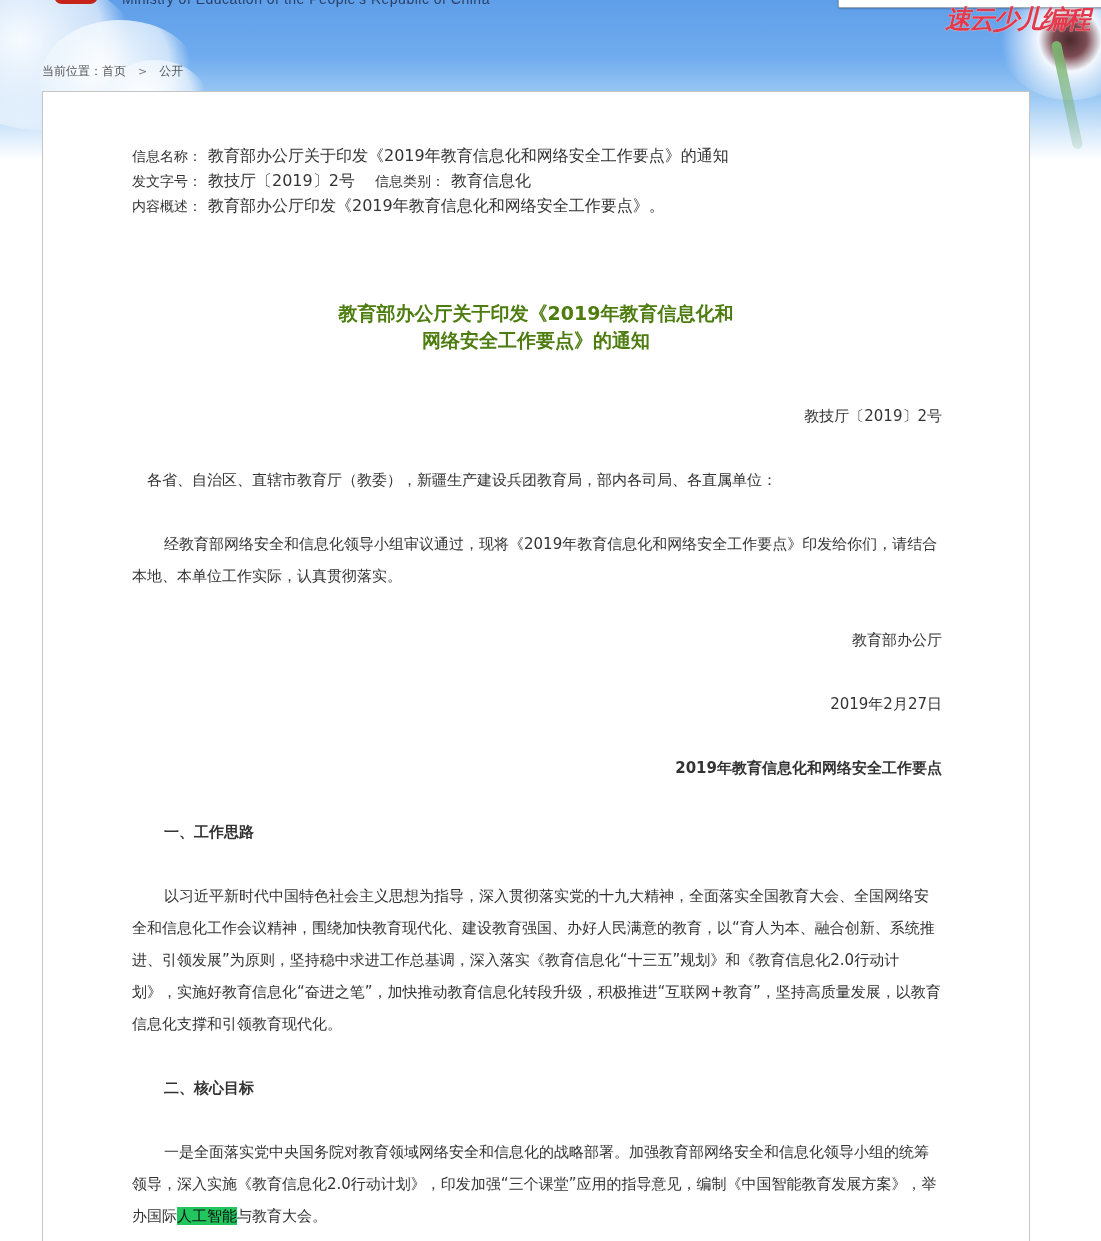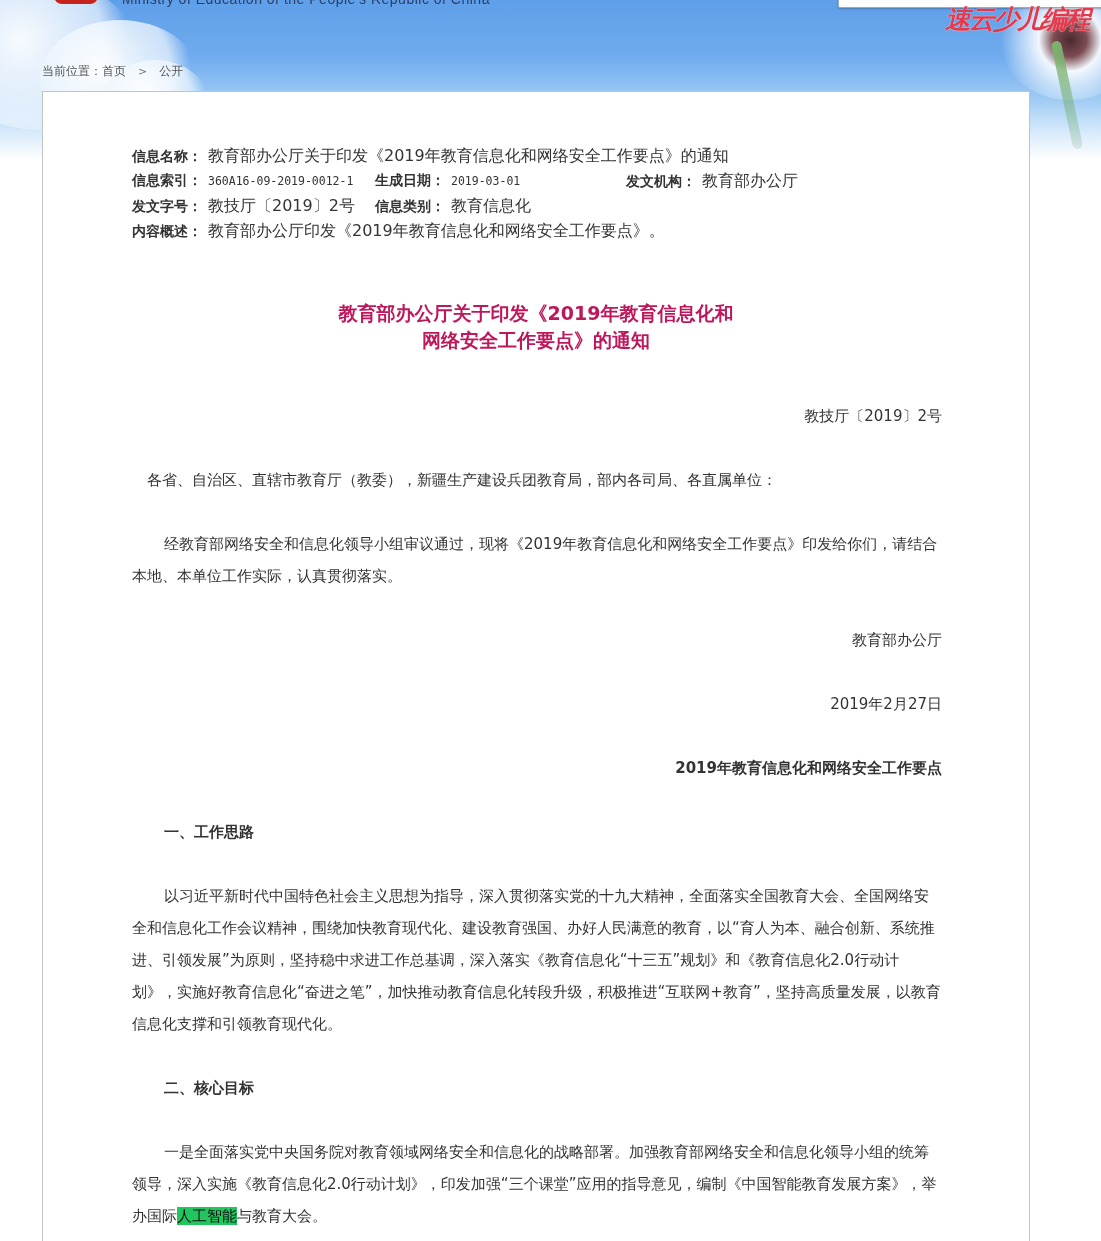--- a/index.html
+++ b/index.html
@@ -57,28 +57,28 @@
 
     .content-box {
       position: absolute; left: 42px; top: 91px; width: 988px; height: 1170px;
       background: #ffffff; border: 1px solid #c4c4c4; box-sizing: border-box;
     }
     .meta {
       position: absolute; left: 132px; top: 143px; font-size: 13px; color: #333;
       font-family: "DejaVu Sans", sans-serif;
     }
     .meta-row { height: 25px; line-height: 25px; position: relative; white-space: nowrap; }
-    .meta-label { font-weight: bold; color: #333; font-size: 14px; }
+    .meta-label { font-weight: normal; color: #333; font-size: 14px; }
     .meta-val { color: #333; font-size: 16px; margin-left: 6px; }
     .meta-val.mono { font-family: "DejaVu Sans Mono", monospace; font-size: 11.5px; }
     .meta-cell { position: absolute; top: 0; }
 
     .doc-title {
       position: absolute; left: 132px; width: 808px; top: 300px; text-align: center;
-      font-size: 19px; font-weight: bold; color: #be185d; line-height: 27px;
+      font-size: 19px; font-weight: bold; color: #4d7c0f; line-height: 27px;
       font-family: "DejaVu Sans", sans-serif;
     }
     .para {
       position: absolute; left: 132px; width: 810px; font-size: 15px; color: #333;
       line-height: 32px; font-family: "DejaVu Sans", sans-serif;
     }
     .right { text-align: right; }
     .center { text-align: right; }
     .bold { font-weight: bold; }
     .indent { text-indent: 32px; }
@@ -107,31 +107,20 @@
 </div>
 
 <div class="content-box"></div>
 
 <div class="meta">
   <div class="meta-row">
     <span class="meta-label">信息名称：</span><span class="meta-val">教育部办公厅关于印发《2019年教育信息化和网络安全工作要点》的通知</span>
   </div>
   <div class="meta-row">
     <span class="meta-cell" style="left:0">
-      <span class="meta-label">信息索引：</span><span class="meta-val mono">360A16-09-2019-0012-1</span>
-    </span>
-    <span class="meta-cell" style="left:243px">
-      <span class="meta-label">生成日期：</span><span class="meta-val mono">2019-03-01</span>
-    </span>
-    <span class="meta-cell" style="left:494px">
-      <span class="meta-label">发文机构：</span><span class="meta-val">教育部办公厅</span>
-    </span>
-  </div>
-  <div class="meta-row">
-    <span class="meta-cell" style="left:0">
       <span class="meta-label">发文字号：</span><span class="meta-val">教技厅〔2019〕2号</span>
     </span>
     <span class="meta-cell" style="left:243px">
       <span class="meta-label">信息类别：</span><span class="meta-val">教育信息化</span>
     </span>
   </div>
   <div class="meta-row">
     <span class="meta-label">内容概述：</span><span class="meta-val">教育部办公厅印发《2019年教育信息化和网络安全工作要点》。</span>
   </div>
 </div>

